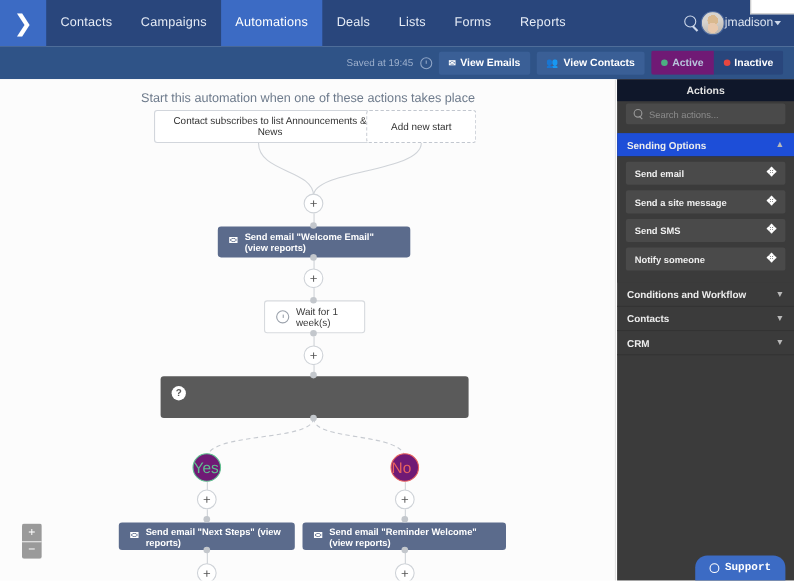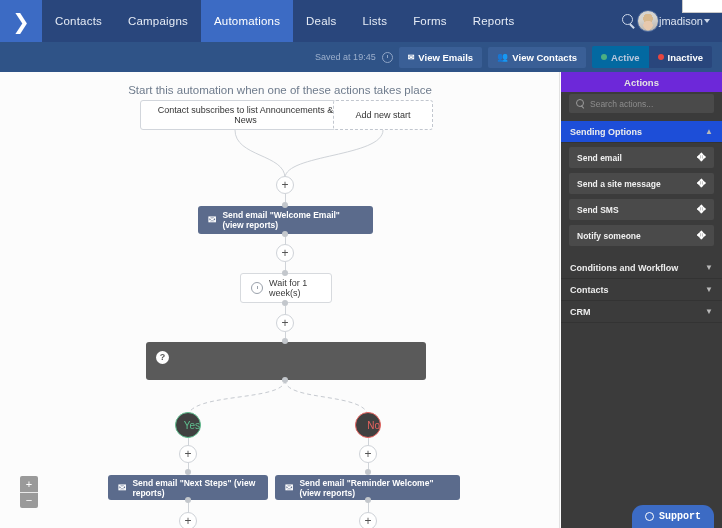--- a/index.html
+++ b/index.html
@@ -72,21 +72,21 @@
     padding:5px 9px; border-radius:2px; display:flex; align-items:center; gap:4px;
     cursor:pointer; white-space:nowrap;
   }
   .env-ico { font-size:8px; }
   .people-ico { font-size:9px; }
   .toggle-group { display:flex; height:22px; border-radius:2px; overflow:hidden; }
   .tg {
     display:flex; align-items:center; gap:4px; padding:0 9px;
     font-size:9.5px; font-weight:bold; cursor:pointer; white-space:nowrap;
   }
-  .tg.inactive-state { background:#0369a1; color:#b9c7dd; }
+  .tg.inactive-state { background:#701a75; color:#b9c7dd; }
   .tg.active-state { background:#29467c; color:#ffffff; }
   .dot { width:6px;height:6px;border-radius:50%; flex:none; }
 
   
   .canvas {
     position:absolute; top:72px; left:0; width:560px; height:456px;
     background:#fcfcfc; border-right:1px solid #e2e2e2; overflow:hidden;
   }
   .canvas-inner { position:relative; width:560px; height:456px; }
 
@@ -126,22 +126,22 @@
   }
 
   .plus-btn {
     position:absolute; width:18px; height:18px; border-radius:50%;
     background:#fff; border:1px solid #cfd3d8; color:#555;
     display:flex; align-items:center; justify-content:center;
     font-size:12px; line-height:1; cursor:pointer; z-index:4;
   }
   .branch-pill {
     position:absolute; width:26px; height:26px; border-radius:50%;
-    background:#404040; display:flex; align-items:center; justify-content:flex-end;
-    font-size:10px; cursor:pointer; z-index:4;
+    background:#701a75; display:flex; align-items:center; justify-content:flex-start;
+    font-size:14px; cursor:pointer; z-index:4;
   }
   .branch-yes { border:1.6px solid #5fbf8f; color:#5fbf8f; }
   .branch-no  { border:1.6px solid #e8635f; color:#e8635f; }
 
   .knob {
     position:absolute; width:6px; height:6px; border-radius:50%;
     background:#c3c7cc; z-index:3;
   }
   .vline { position:absolute; width:1px; background:#cfd3d8; z-index:1; }
   svg.wires { position:absolute; left:0; top:0; width:560px; height:456px; z-index:1; }
@@ -157,21 +157,21 @@
   }
   .zc + .zc { border-top:1px solid #e9e9e9; }
 
   
   .sidebar {
     position:absolute; top:72px; left:561px; width:161px; height:456px;
     background:#3b3b3b; color:#fff; overflow:hidden;
   }
   .sb-title {
     height:20px; display:flex; align-items:center; justify-content:center;
-    font-size:9.5px; font-weight:bold; color:#e3e3e3; background:#6d28d9;
+    font-size:9.5px; font-weight:bold; color:#e3e3e3; background:#0f172a;
   }
   .sb-search-wrap { padding:2px 8px 8px; }
   .sb-search {
     height:19px; background:#4a4a4a; border-radius:2px; display:flex;
     align-items:center; gap:5px; padding:0 7px; cursor:text;
   }
   .sb-search .sico { width:9px;height:9px;position:relative;flex:none; }
   .sb-search .sico::before{
     content:"";position:absolute;left:0;top:0;width:6px;height:6px;border:1.2px solid #9a9a9a;border-radius:50%;
   }

